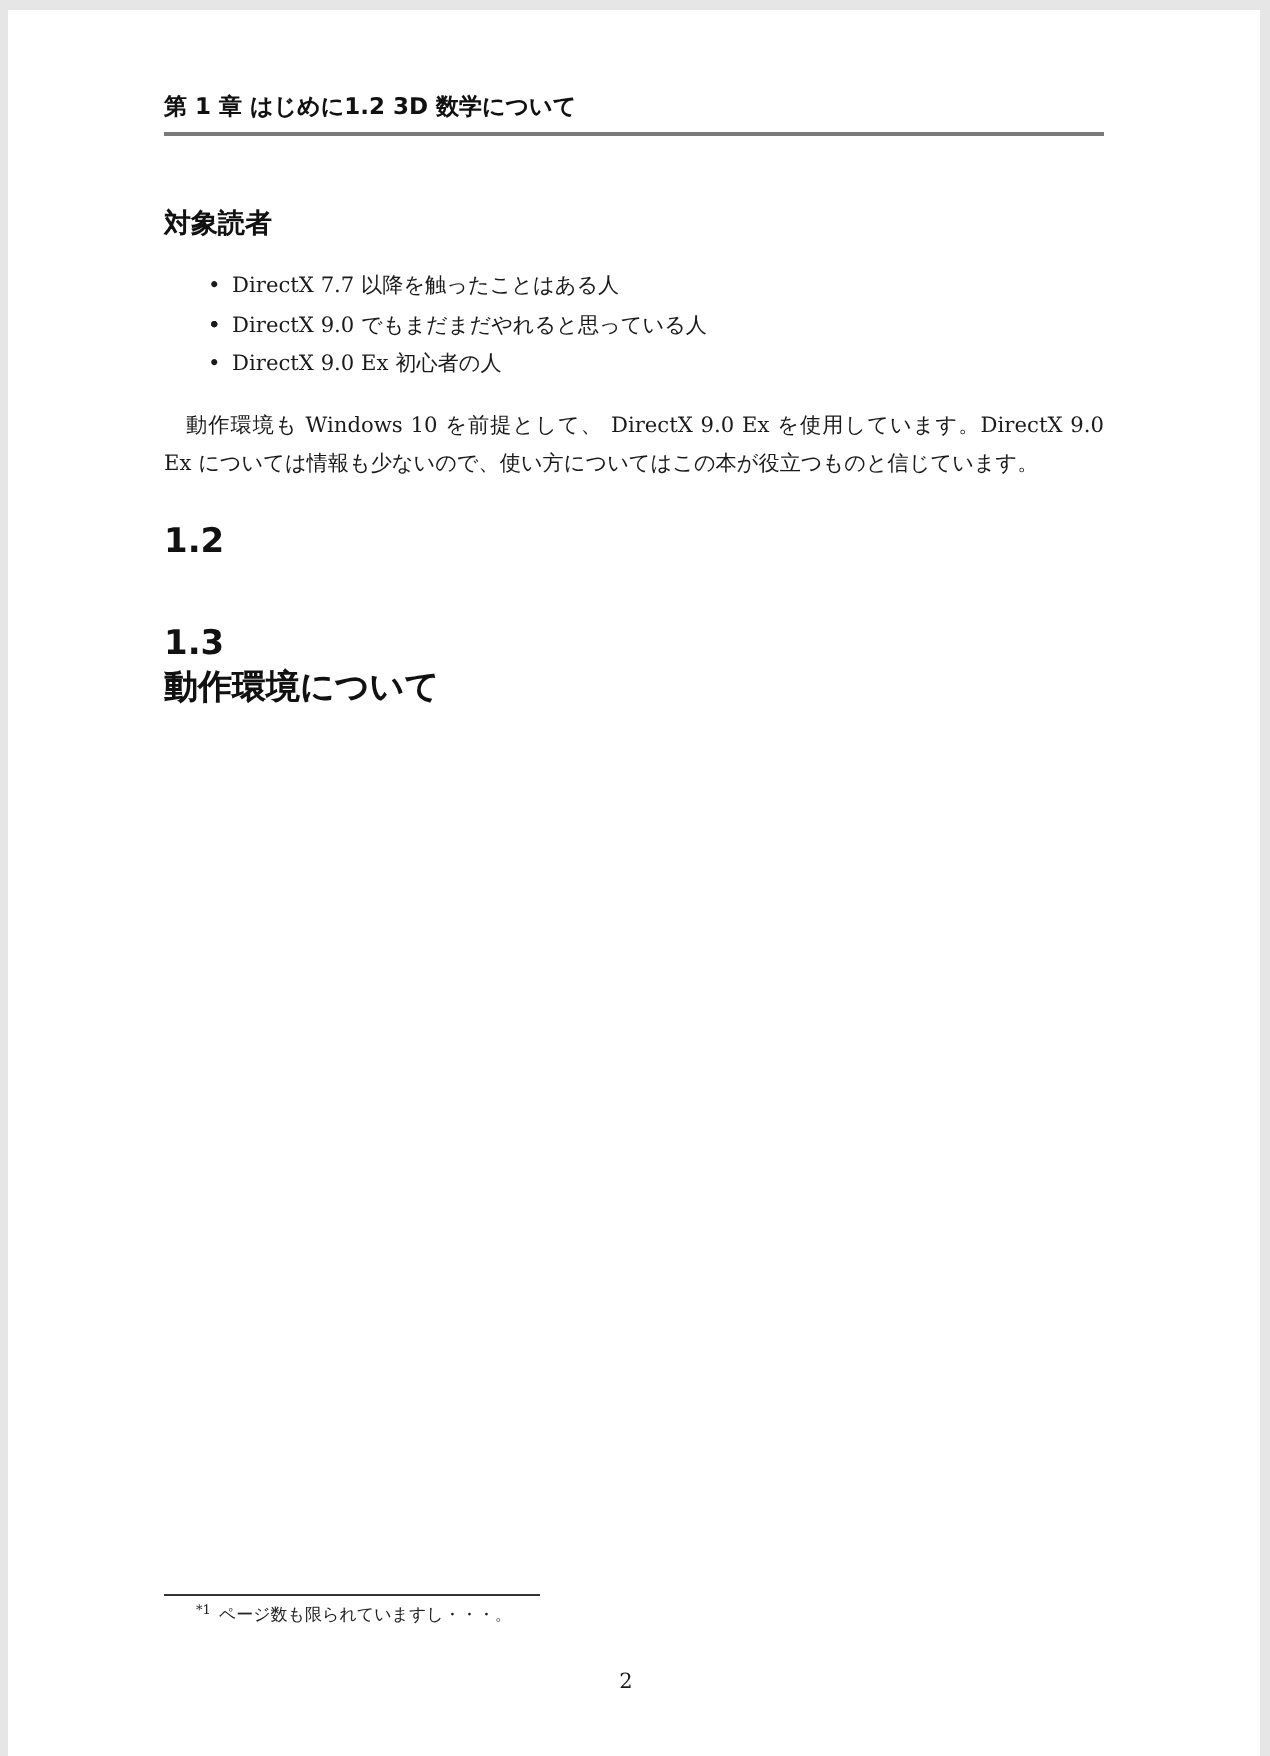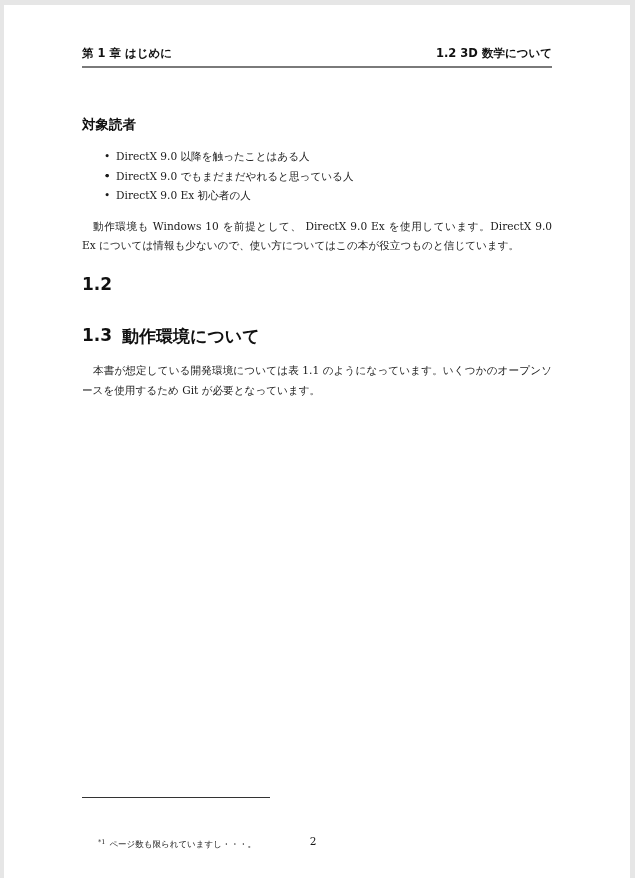--- a/index.html
+++ b/index.html
@@ -14,51 +14,52 @@
     .page {
       position: absolute;
       left: 4px; top: 5px;
       width: 626px; height: 873px;
       background: #ffffff;
     }
     .running-header {
       position: absolute;
       left: 82px; top: 46px;
       width: 470px;
-      display: flex; justify-content: space-between;
+      display: flex; 
       font-family: "DejaVu Sans", "Liberation Sans", sans-serif;
       font-weight: bold;
       font-size: 11.5px;
       color: #111;
     }
     .header-rule {
       position: absolute;
       left: 82px; top: 66px;
       width: 470px; height: 2px;
       background: #7a7a7a;
     }
     .content {
       position: absolute;
-      left: 82px; top: 116px;
+      left: 82px; top: 103px;
       width: 470px;
     }
     .sub-heading {
       font-family: "DejaVu Sans", "Liberation Sans", sans-serif;
       font-weight: bold;
       font-size: 13.5px;
       margin: 0 0 13px 0;
       color: #111;
     }
     .section-heading {
       font-family: "DejaVu Sans", "Liberation Sans", sans-serif;
       font-weight: bold;
       font-size: 17px;
       margin: 0 0 13px 0;
       color: #111;
       display: flex;
+      flex-direction: column;
     }
     .section-heading .num { width: 40px; }
     p {
       margin: 0;
       font-size: 10.6px;
       line-height: 19.6px;
       text-indent: 11px;
       text-align: justify;
     }
     .intro { margin-bottom: 12px; }
@@ -79,21 +80,21 @@
     .sec-gap { height: 18px; }
     .sup { font-size: 7px; vertical-align: 4px; }
     .footnote-rule {
       position: absolute;
       left: 82px; top: 797px;
       width: 188px; height: 1px;
       background: #333;
     }
     .footnote {
       position: absolute;
-      left: 98px; top: 838px;
+      left: 98px; top: 801px;
       font-size: 8.5px;
       color: #222;
     }
     .footnote .mark { font-size: 6.5px; vertical-align: 3px; margin-right: 4px; }
     .page-number {
       position: absolute;
       left: 0; width: 626px; top: 835px;
       text-align: center;
       font-size: 10.5px;
     }
@@ -108,21 +109,21 @@
   <span>1.2 3D 数学について</span>
 </div>
 <div class="header-rule"></div>
 
 <div class="content">
 
   <h3 class="sub-heading">対象読者</h3>
 
 
   <ul class="bullets">
-    <li><span class="bullet">•</span><span>DirectX 9.0 以降を触ったことはある人</span></li>
+    <li><span class="bullet">•</span><span>DirectX 7.7 以降を触ったことはある人</span></li>
     <li><span class="bullet">•</span></li>
     <li><span class="bullet">•</span></li>
     <li><span class="bullet">•</span><span>DirectX 9.0 でもまだまだやれると思っている人</span></li>
     <li><span class="bullet">•</span><span>DirectX 9.0 Ex 初心者の人</span></li>
   </ul>
 
   <p>動作環境も Windows 10 を前提として、 DirectX 9.0 Ex を使用しています。DirectX 9.0 Ex については情報も少ないので、使い方についてはこの本が役立つものと信じています。</p>
 
   <div class="sec-gap"></div>
 
@@ -131,21 +132,20 @@
   </h2>
 
 
   <div class="sec-gap"></div>
 
   <h2 class="section-heading">
     <span class="num">1.3</span>
     <span>動作環境について</span>
   </h2>
 
-  <p>本書が想定している開発環境については表 1.1 のようになっています。いくつかのオープンソースを使用するため Git が必要となっています。</p>
 </div>
 
 <div class="footnote-rule"></div>
 <div class="footnote">
   <span class="mark">*1</span><span>ページ数も限られていますし・・・。</span>
 </div>
 
 <div class="page-number">2</div>
 
 </body></html>

